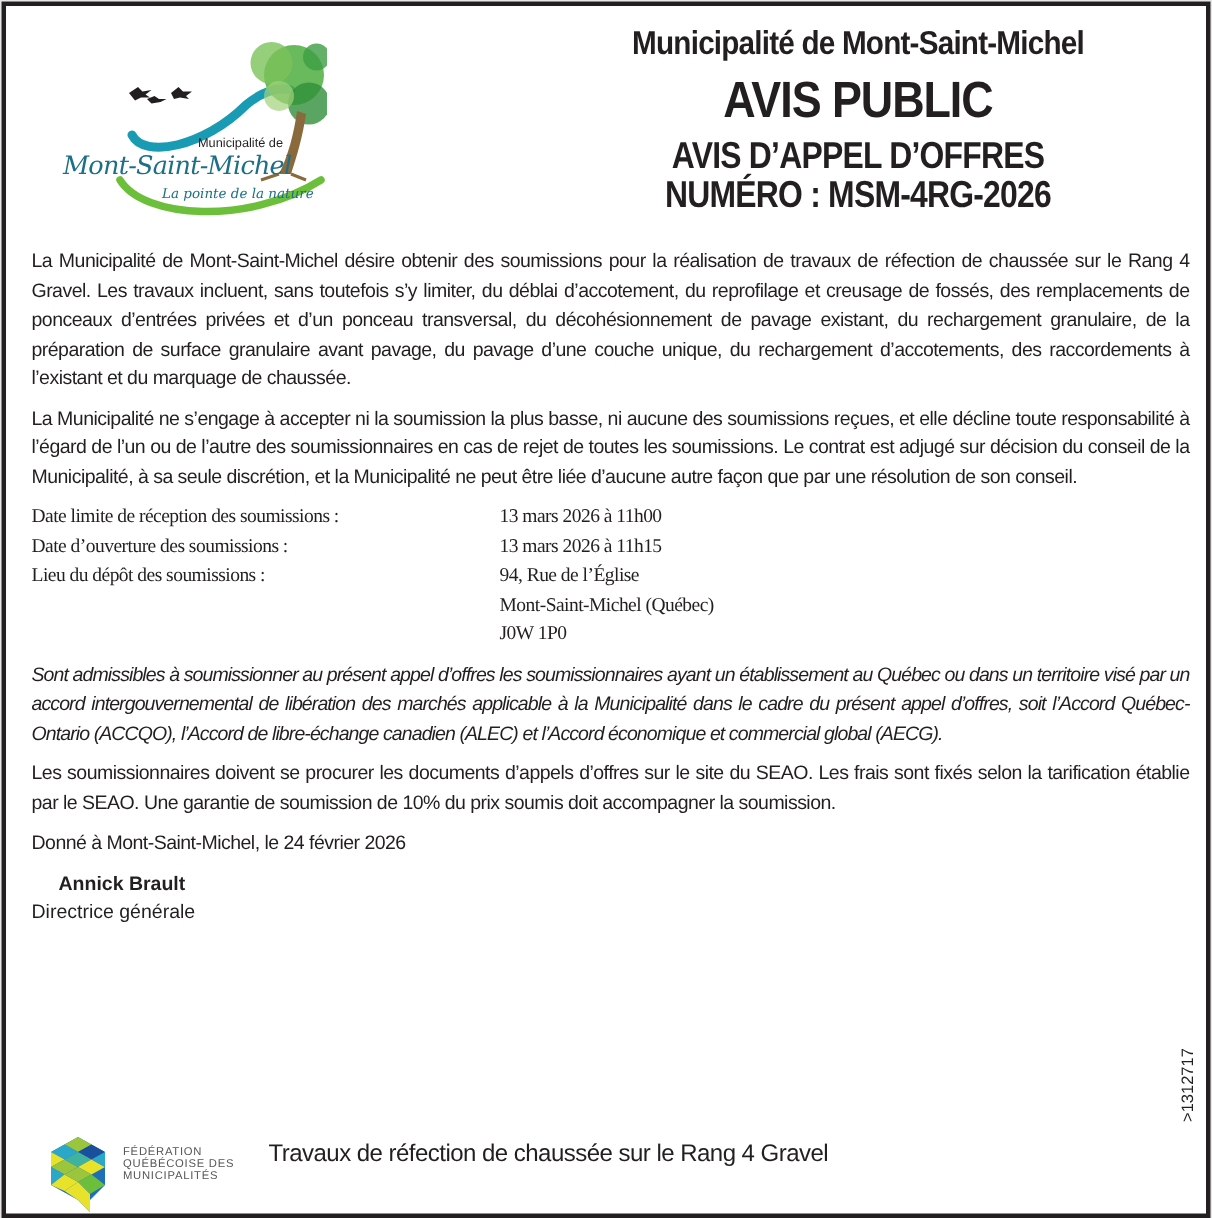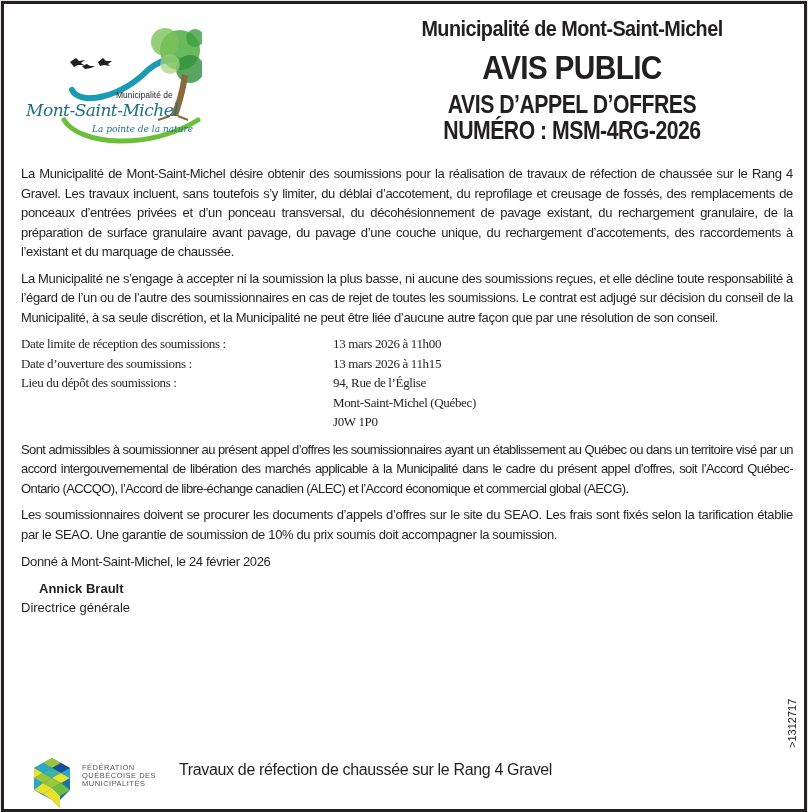--- a/index.html
+++ b/index.html
@@ -4,32 +4,32 @@
   <style>
     html, body { margin:0; padding:0; }
     body {
       width:808px; height:812px; background:#e6e6e6; position:relative; overflow:hidden;
       font-family:"Liberation Sans", sans-serif; color:#231f20;
     }
     .frame {
       position:absolute; left:1px; top:1px; width:800px; height:805px;
       border:3px solid #231f20; background:#fff; box-sizing:content-box;
     }
-    .logo { position:absolute; left:16px; top:10px; width:182px; height:140px; }
+    .logo { position:absolute; left:32px; top:10px; width:182px; height:140px; }
     .header { position:absolute; left:340px; top:6px; width:456px; text-align:center; }
     .muni-name { font-size:22px; font-weight:bold; letter-spacing:-0.6px; transform:scaleX(0.9); transform-origin:center; margin-top:6px; white-space:nowrap; }
     .avis { font-size:34px; font-weight:bold; letter-spacing:-0.8px; margin-top:6px; transform:scaleX(0.88); white-space:nowrap; }
     .sub { font-size:25px; font-weight:bold; line-height:26px; letter-spacing:-0.6px; transform:scaleX(0.85); white-space:nowrap; }
     .sub.first { margin-top:4px; }
     .body-text {
       position:absolute; left:17px; top:160px; width:772px;
       font-size:13px; line-height:19.5px; text-align:justify;
     }
     .body-text p { margin:0 0 7px 0; letter-spacing:-0.35px; }
-    .tight { letter-spacing:-0.6px !important; }
+    .tight { letter-spacing:-0.6px !important;font-style:italic; }
     .dates { display:grid; grid-template-columns:312px auto; margin:0 0 8px 0; letter-spacing:-0.35px; }
     .dates span { display:block;font-family:Liberation Serif, serif; }
     .sig-name { font-weight:bold;margin-left:18px; }
     .fqm { position:absolute; left:26px; top:752px; width:150px; height:54px; }
     .fqm-text { position:absolute; left:52px; top:8px; font-size:7.5px; line-height:8px; color:#555; letter-spacing:0.5px; }
     .footer-ref { position:absolute; left:175px; top:756px; font-size:16px; line-height:20px; letter-spacing:-0.35px; }
     .ad-num {
       position:absolute; left:782px; top:744px; font-size:11px; color:#231f20;
       transform:rotate(-90deg); transform-origin:left top; white-space:nowrap;
     }

